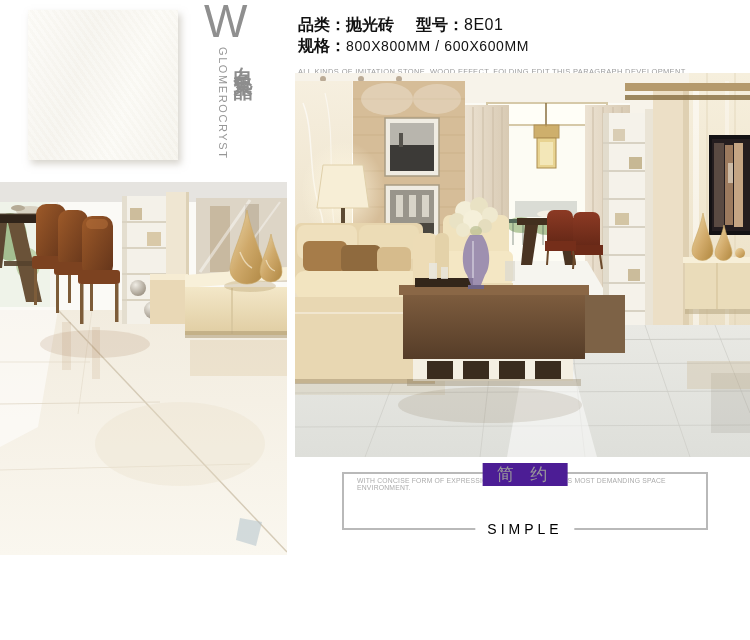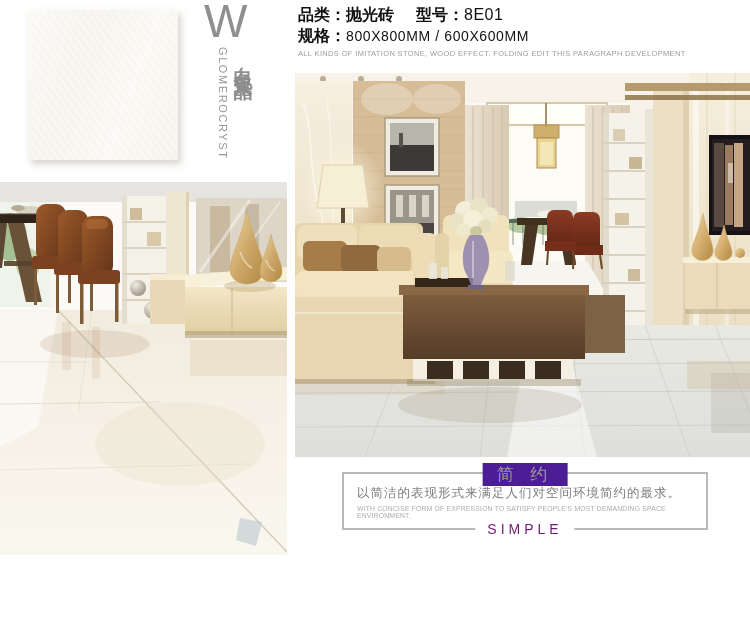--- a/index.html
+++ b/index.html
@@ -16,43 +16,43 @@
 
   
   .brand-w{position:absolute;left:204px;top:-2px;font-size:46px;line-height:1;
     color:#8f8f8f;letter-spacing:0;}
   .brand-en{position:absolute;left:229px;top:47px;transform:rotate(90deg);
     transform-origin:0 0;font-size:11px;letter-spacing:1.6px;color:#979797;white-space:nowrap;}
   .brand-cn{position:absolute;left:230px;top:52px;writing-mode:vertical-rl;
     font-size:19px;letter-spacing:5px;color:#8d8d8d;font-weight:700;}
 
   
-  .spec{position:absolute;left:298px;top:5px;color:#111;}
+  .spec{position:absolute;left:298px;top:15px;color:#111;}
   .spec .l1{font-size:16px;font-weight:700;line-height:1.25;}
   .spec .l1 .model-val{font-weight:400;font-size:16px;letter-spacing:.5px;}
   .spec .l1 .gap{display:inline-block;width:22px;}
   .spec .l2{font-size:16px;font-weight:700;line-height:1.3;margin-top:1px;}
   .spec .l2 .spec-val{font-weight:400;font-size:14px;letter-spacing:.6px;}
-  .spec .en{font-size:7.5px;letter-spacing:.35px;color:#9c9c9c;margin-top:2px;font-weight:400;}
+  .spec .en{font-size:7.5px;letter-spacing:.35px;color:#9c9c9c;margin-top:10px;font-weight:400;}
   .spec .en.first{margin-top:6px;}
 
   
   .photo-left{position:absolute;left:0;top:182px;width:287px;height:373px;}
   .photo-right{position:absolute;left:295px;top:73px;width:455px;height:384px;}
   .photo-left svg,.photo-right svg{display:block;}
 
   
   .fbox{position:absolute;left:342px;top:472px;width:366px;height:58px;
     border:2px solid #b9b9b9;box-sizing:border-box;}
   .fbox .title-cn{position:absolute;top:-11px;left:50%;transform:translateX(-50%);
     background:#4c1d95;padding:0 14px;font-size:17px;letter-spacing:6px;color:#9a9a9a;white-space:nowrap;}
   .fbox .desc-cn{margin:11px 0 0 13px;font-size:12.5px;letter-spacing:1px;color:#7c7c7c;}
   .fbox .desc-en{margin:3px 0 0 13px;font-size:6.8px;letter-spacing:.2px;color:#ababab;}
   .fbox .title-en{position:absolute;bottom:-9px;left:50%;transform:translateX(-50%);
-    background:#fff;padding:0 12px;font-size:14px;letter-spacing:4px;color:#701a75;white-space:nowrap;}
+    background:#fff;padding:0 12px;font-size:14px;letter-spacing:4px;color:#000000;white-space:nowrap;}
 </style>
 </head>
 <body>
 
 <div class="page">
 
   <div class="swatch"></div>
 
   <div class="brand-w">W</div>
   <div class="brand-en">GLOMEROCRYST</div>
@@ -455,18 +455,17 @@
       <ellipse cx="181" cy="158" rx="6" ry="5" fill="#b8bd92" opacity=".7"></ellipse>
       <path d="M 175 162 L 187 162 C 196 174 196 194 190 202 L 186 212 L 176 212 L 172 202 C 166 194 166 174 175 162 Z" fill="#9284ad" opacity=".88"></path>
       <line x1="178" y1="168" x2="178" y2="205" stroke="#ffffff" stroke-width="1.5" opacity=".5"></line>
       <rect x="173" y="212" width="16" height="4" fill="#6e6486"></rect>
     </g>
   </svg>
   </div>
 
   <div class="fbox">
     <span class="title-cn">简 约</span>
-    <div class="desc-cn">以简洁的表现形式来满足人们对空间环境简约的最求。</div>
     <div class="desc-en">WITH CONCISE FORM OF EXPRESSION TO SATISFY PEOPLE'S MOST DEMANDING SPACE ENVIRONMENT.</div>
     <span class="title-en">SIMPLE</span>
   </div>
 
 </div>
 
 </body></html>

